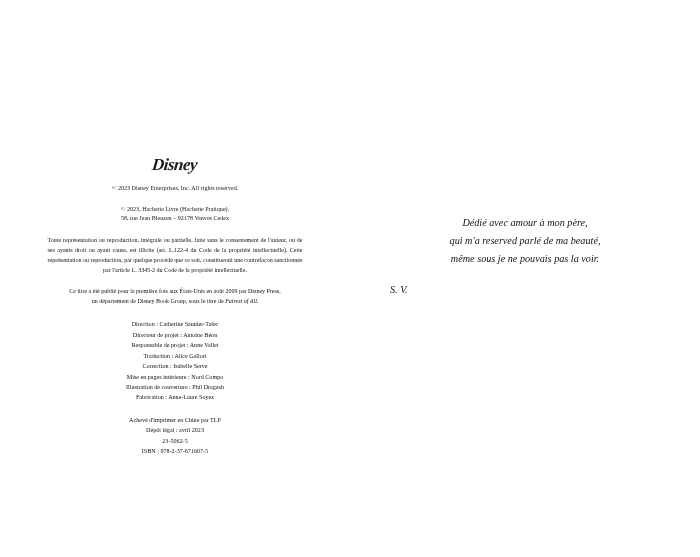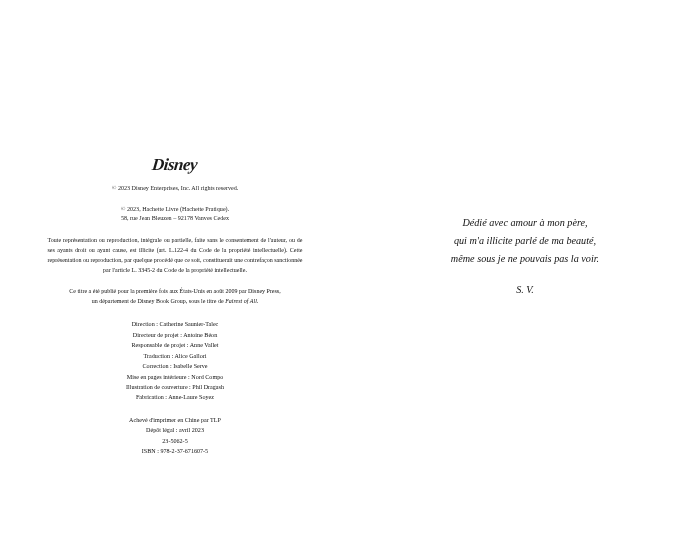--- a/index.html
+++ b/index.html
@@ -98,21 +98,21 @@
     font-size: 10.2px;
     line-height: 1.75;
     text-align: center;
     color: #121212;
     margin: 0;
   }
   .dedication-line { display: block; }
   .signature {
     font-style: italic;
     font-size: 10.2px;
-    text-align: center;
+    text-align: left;
     margin-top: 16px;
     color: #121212;
   }
 </style>
 </head>
 <body>
 
 <div class="page">
 
   <div class="verso">
@@ -151,19 +151,19 @@
       <div>Dépôt légal : avril 2023</div>
       <div>23-5062-5</div>
       <div>ISBN : 978-2-37-671607-5</div>
     </div>
 
   </div>
 
   <div class="recto">
     <p class="dedication">
       <span class="dedication-line">Dédié avec amour à mon père,</span>
-      <span class="dedication-line">qui m'a illicite parlé de ma beauté,</span>
+      <span class="dedication-line">qui m'a reserved parlé de ma beauté,</span>
       <span class="dedication-line">même sous je ne pouvais pas la voir.</span>
     </p>
     <div class="signature">S. V.</div>
   </div>
 
 </div>
 
 </body></html>

